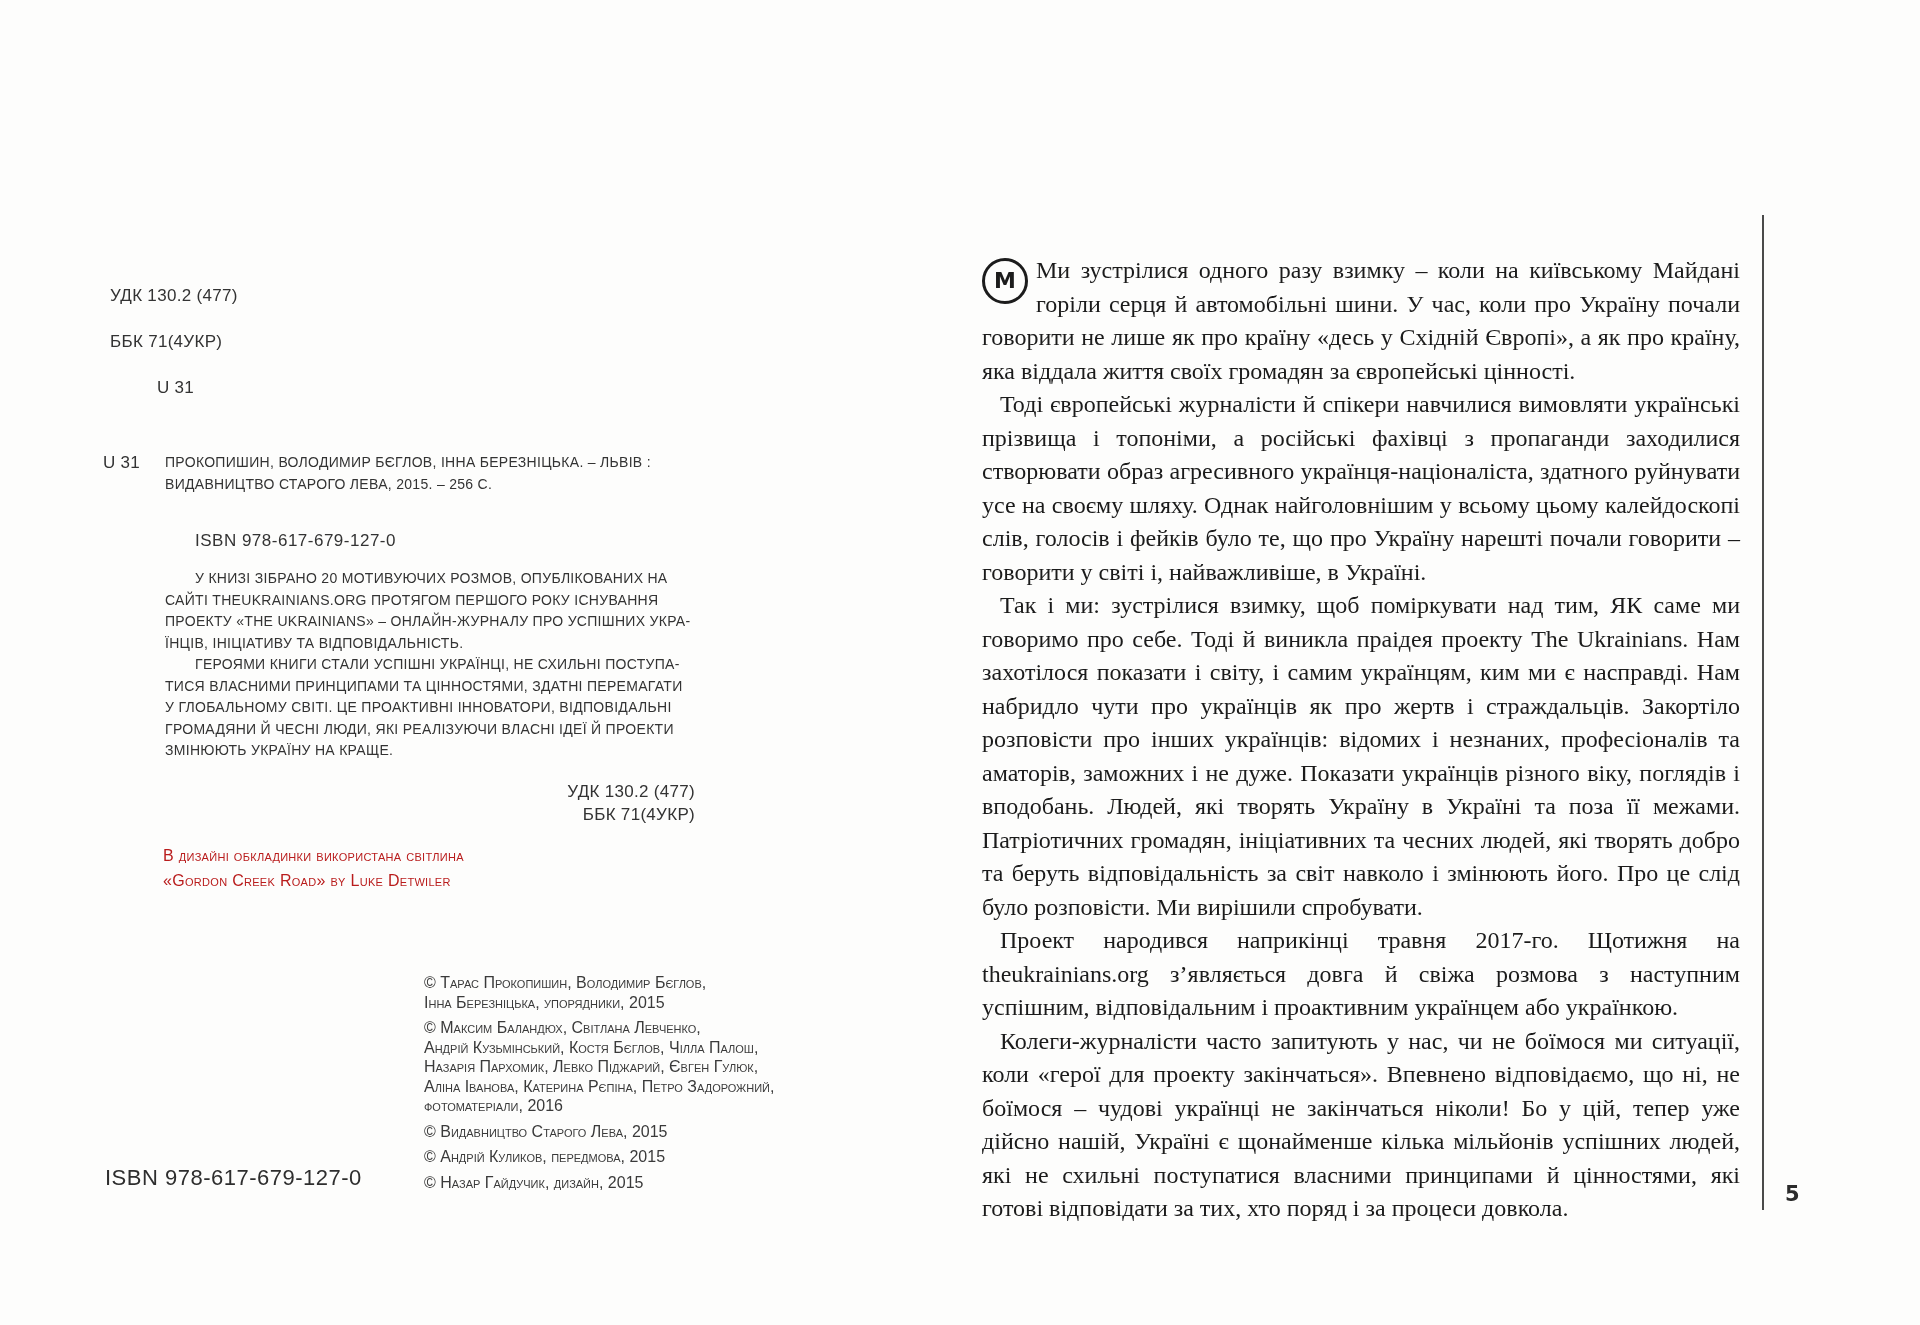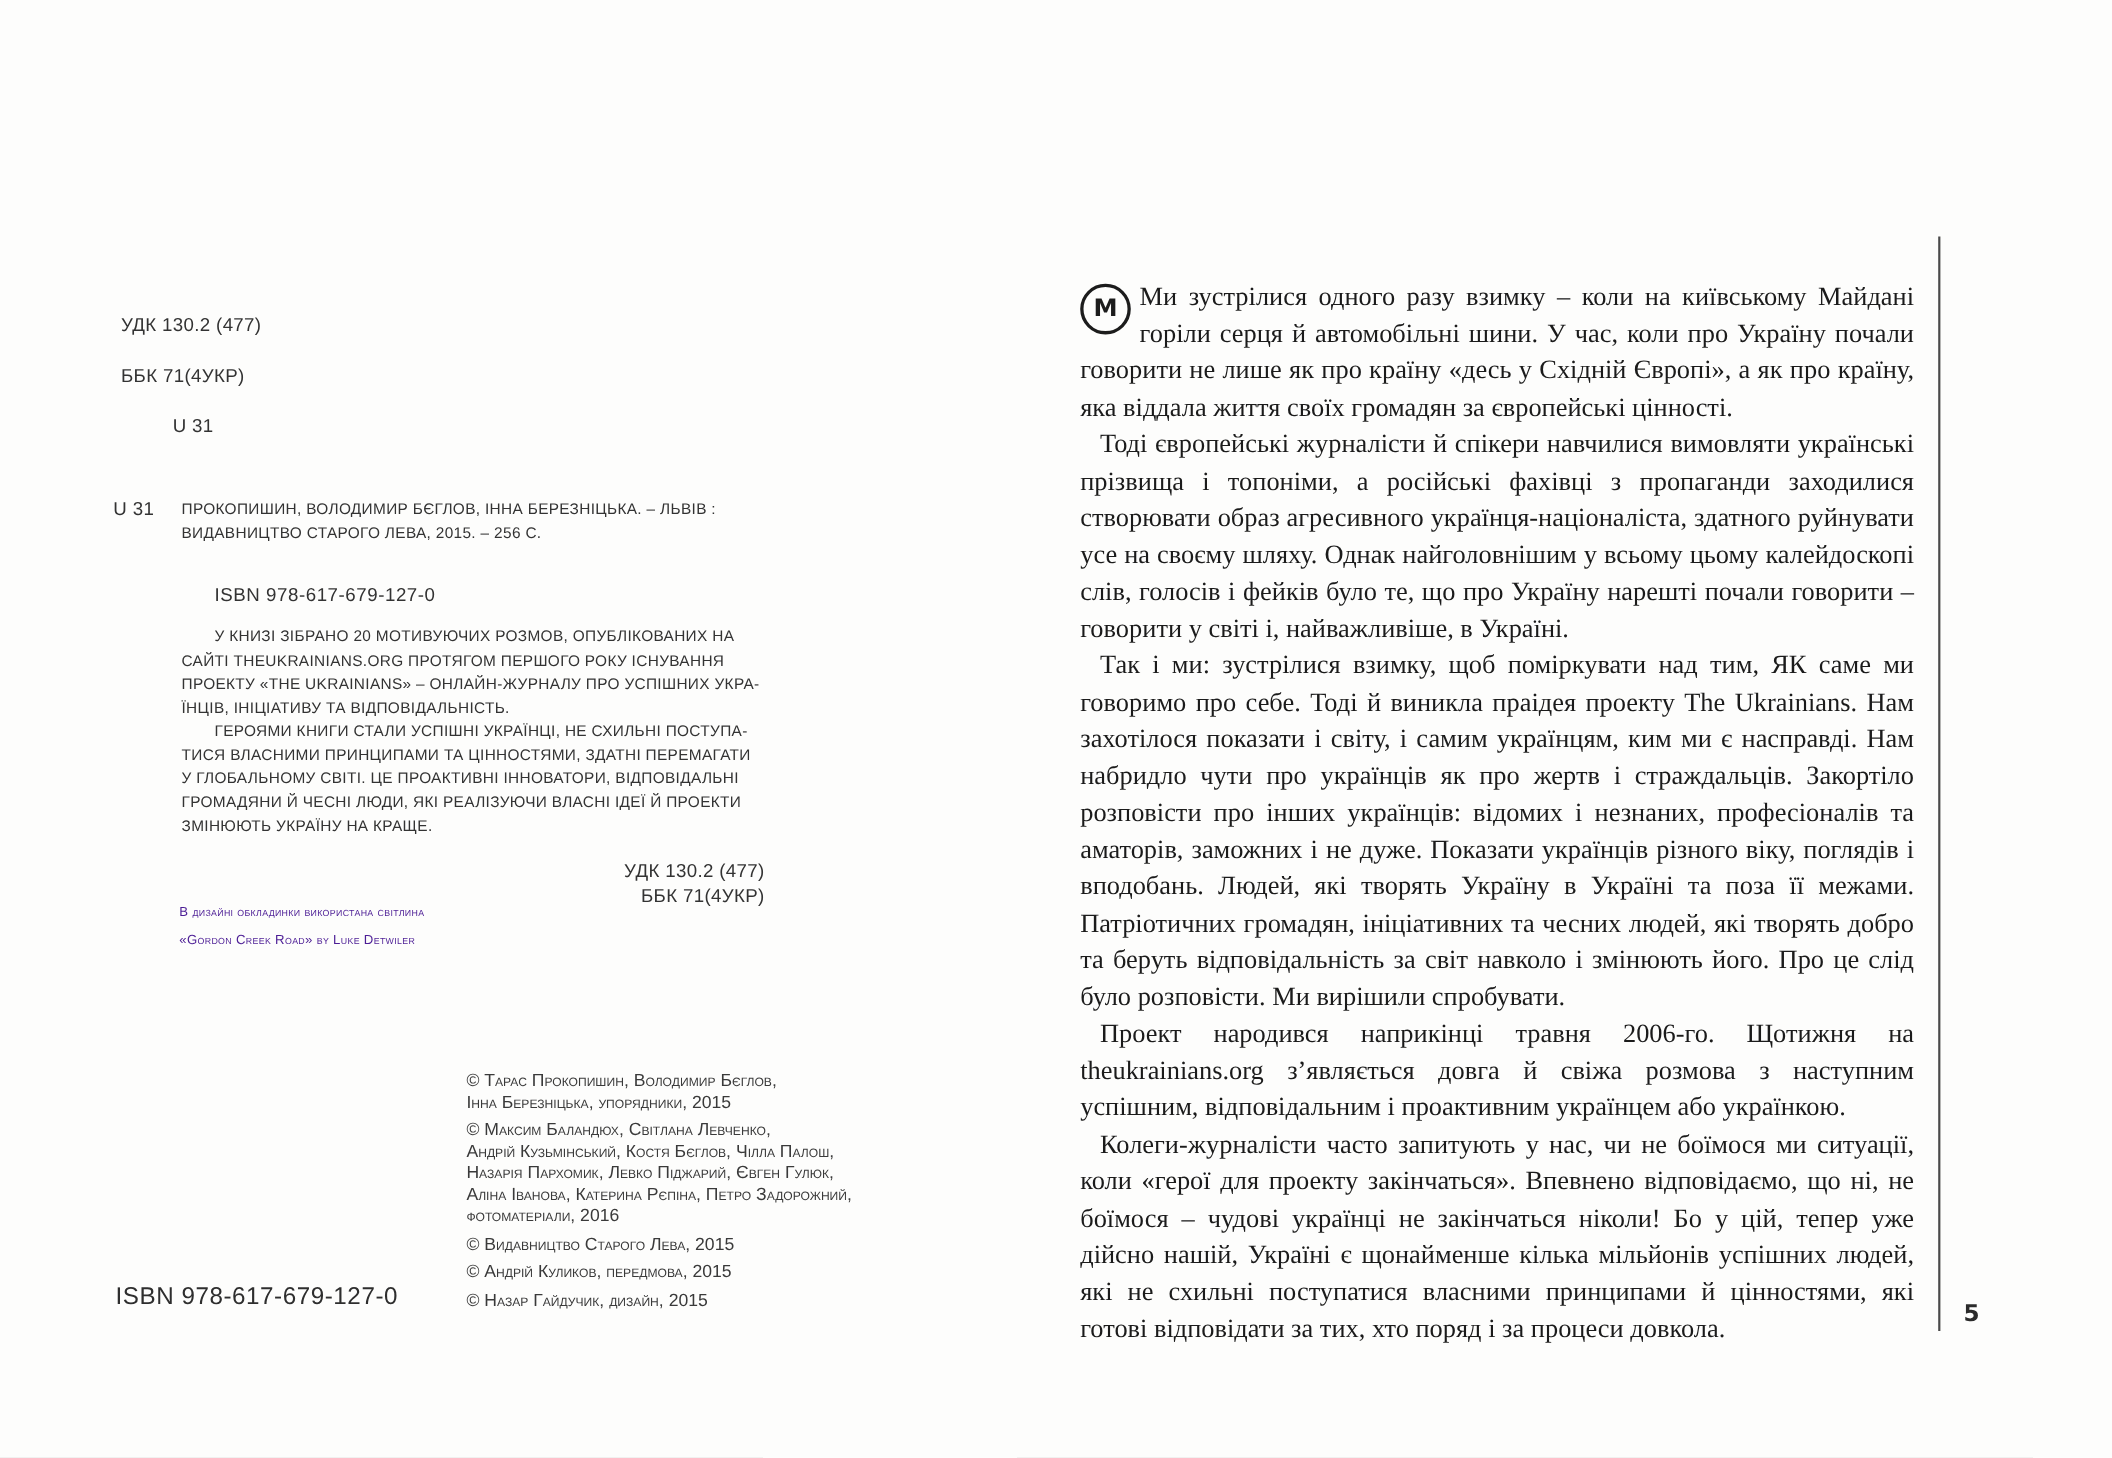--- a/index.html
+++ b/index.html
@@ -21,21 +21,21 @@
   .class-top .sign{padding-left:47px;}
   .catalog{left:103px;top:452px;}
   .catalog-label{position:absolute;left:0;top:1px;font-size:17px;}
   .catalog-text{margin-left:62px;font-size:14px;line-height:21.5px;width:540px;}
   .catalog-text .l1{text-indent:30px;}
   .catalog-text b{font-weight:bold;color:#2a2a2a;}
   .isbn-catalog{left:195px;top:531px;font-size:17px;letter-spacing:.5px;}
   .annotation{left:165px;top:568px;font-size:14px;line-height:21.5px;}
   .annotation .apar{white-space:pre-line;text-indent:30px;}
   .class-bottom{left:165px;top:780px;width:530px;text-align:right;font-size:17px;line-height:23px;white-space:pre-line;}
-  .cover-credit{left:163px;top:817px;font-size:12px;line-height:25px;font-variant:small-caps;white-space:pre-line;color:#4c1d95;}
+  .cover-credit{left:163px;top:843px;font-size:16px;line-height:25px;font-variant:small-caps;white-space:pre-line;color:#b91c1c;}
   .copyright{left:424px;top:973px;font-size:16px;line-height:19.5px;font-variant:small-caps;color:#3a3a3a;}
   .copyright .entry{white-space:pre-line;margin-bottom:6px;}
   .isbn-bottom{left:105px;top:1165px;font-size:22px;letter-spacing:.5px;color:#2e2e2e;}
 
   
   .preface{
     left:982px;top:254px;width:758px;
     font-family:"Liberation Serif", serif;
     font-size:24px;line-height:33.5px;
     color:#1b1b1b;
@@ -120,21 +120,21 @@
   <div class="abs isbn-bottom geo">ISBN 978-617-679-127-0</div>
 
   <div class="abs preface">
     <p>
       <span class="medallion">
           <span>М</span>
         </span><span>Ми зустрілися одного разу взимку – коли на київському Майдані горіли серця й автомобільні шини. У час, коли про Україну почали говорити не лише як про країну «десь у Східній Європі», а як про країну, яка віддала життя своїх громадян за європейські цінності.</span>
     </p>
     <p class="ind">Тоді європейські журналісти й спікери навчилися вимовляти українські прізвища і топоніми, а російські фахівці з пропаганди заходилися створювати образ агресивного українця-націоналіста, здатного руйнувати усе на своєму шляху. Однак найголовнішим у всьому цьому калейдоскопі слів, голосів і фейків було те, що про Україну нарешті почали говорити – говорити у світі і, найважливіше, в Україні.</p>
     <p class="ind">Так і ми: зустрілися взимку, щоб поміркувати над тим, ЯК саме ми говоримо про себе. Тоді й виникла праідея проекту The Ukrainians. Нам захотілося показати і світу, і самим українцям, ким ми є насправді. Нам набридло чути про українців як про жертв і страждальців. Закортіло розповісти про інших українців: відомих і незнаних, професіоналів та аматорів, заможних і не дуже. Показати українців різного віку, поглядів і вподобань. Людей, які творять Україну в Україні та поза її межами. Патріотичних громадян, ініціативних та чесних людей, які творять добро та беруть відповідальність за світ навколо і змінюють його. Про це слід було розповісти. Ми вирішили спробувати.</p>
-    <p class="ind">Проект народився наприкінці травня 2006-го. Щотижня на theukrainians.org з’являється довга й свіжа розмова з наступним успішним, відповідальним і проактивним українцем або українкою.</p>
+    <p class="ind">Проект народився наприкінці травня 2017-го. Щотижня на theukrainians.org з’являється довга й свіжа розмова з наступним успішним, відповідальним і проактивним українцем або українкою.</p>
     <p class="ind">Колеги-журналісти часто запитують у нас, чи не боїмося ми ситуації, коли «герої для проекту закінчаться». Впевнено відповідаємо, що ні, не боїмося – чудові українці не закінчаться ніколи! Бо у цій, тепер уже дійсно нашій, Україні є щонайменше кілька мільйонів успішних людей, які не схильні поступатися власними принципами й цінностями, які готові відповідати за тих, хто поряд і за процеси довкола.</p>
 
   </div>
 
   <div class="abs margin-rule"></div>
   <div class="abs page-number">5</div>
 
 </div>
 
 </body></html>

